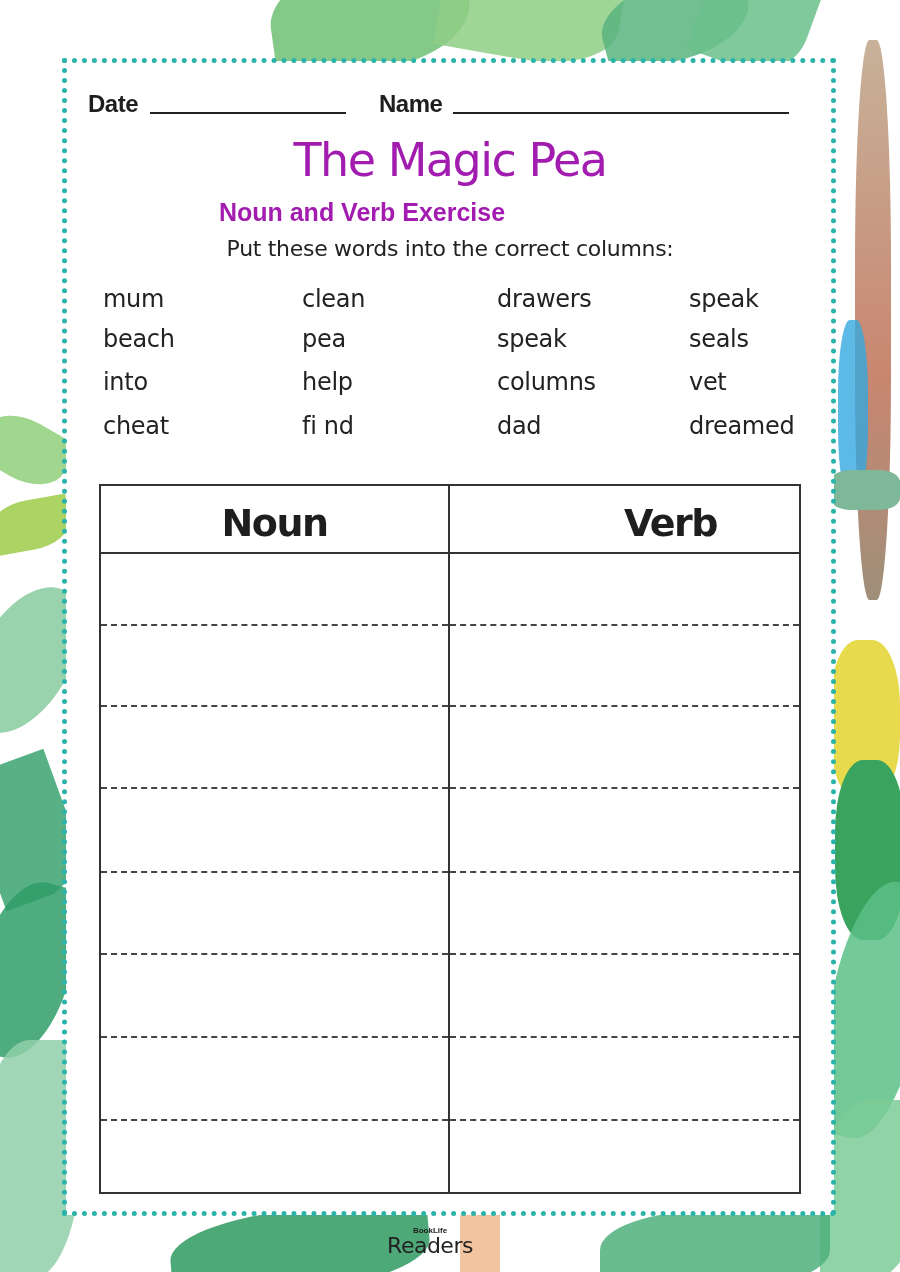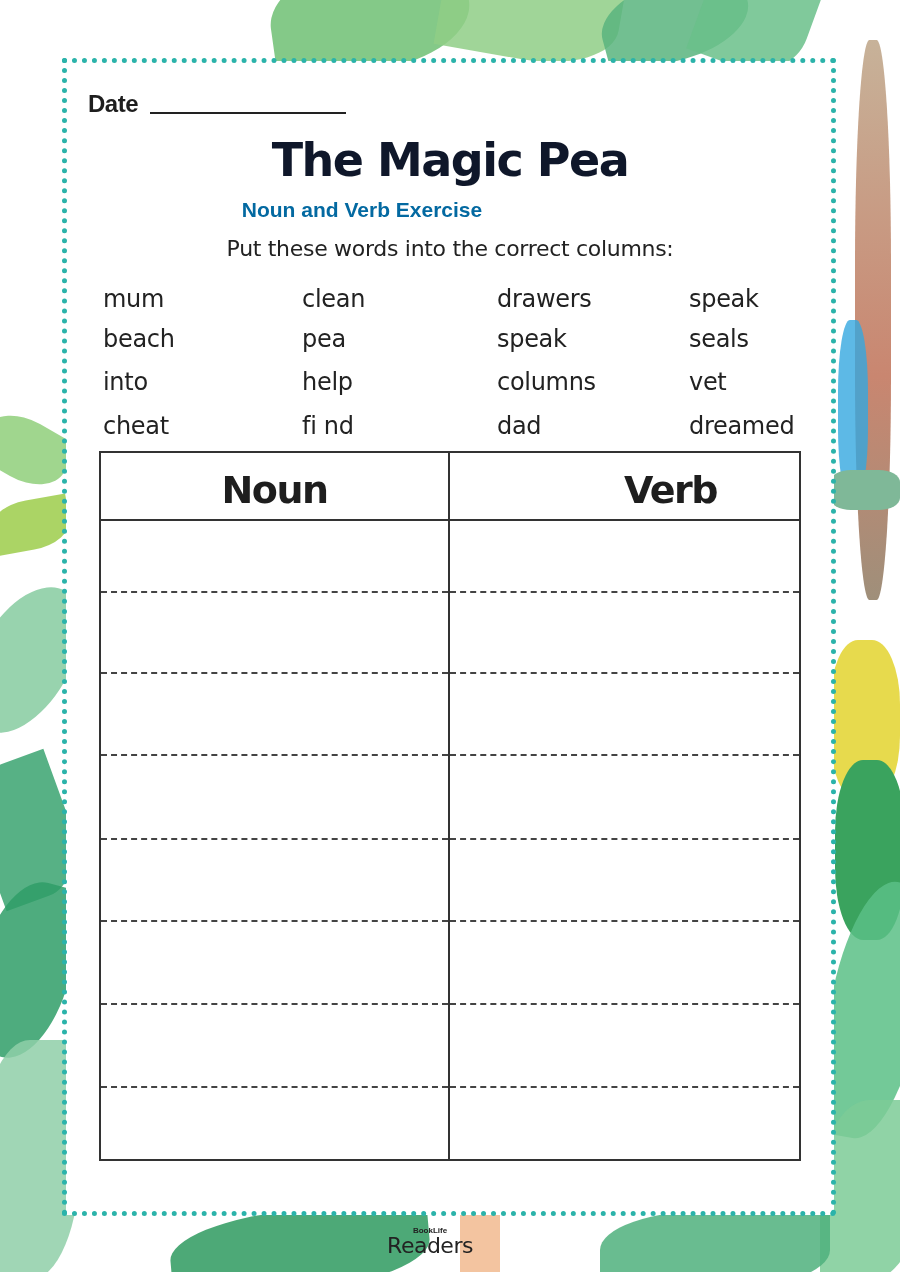--- a/index.html
+++ b/index.html
@@ -20,30 +20,30 @@
     position:absolute; left:62px; top:58px; width:774px; height:1158px;
     border:5px dotted #2bb3aa; box-sizing:border-box; z-index:2; pointer-events:none;
   }
   .content { position:absolute; inset:0; z-index:3; }
 
   .line-field { position:absolute; top:90px; font-weight:bold; font-size:24px; color:#1e1e1e;
     font-family:"Liberation Sans", sans-serif; letter-spacing:-0.5px; }
   .line-field .rule { position:absolute; bottom:4px; height:2px; background:#222; }
 
   .title { position:absolute; top:133px; left:0; width:900px; text-align:center;
-    font-family:"DejaVu Sans", sans-serif; font-weight:bold; font-size:46px;
-    color:#0f172a; letter-spacing:-1.5px; }
+    font-family:"DejaVu Sans", sans-serif; font-weight:normal; font-size:46px;
+    color:#a21caf; letter-spacing:-1.5px; }
   .subtitle { position:absolute; top:198px; left:0; width:724px; text-align:center;
-    font-family:"Liberation Sans", sans-serif; font-weight:bold; font-size:21px; color:#0369a1; }
+    font-family:"Liberation Sans", sans-serif; font-weight:bold; font-size:25px; color:#a21caf; }
   .instruction { position:absolute; top:236px; left:0; width:900px; text-align:center;
     font-family:"DejaVu Sans", sans-serif; font-size:22px; color:#222; letter-spacing:-0.3px; }
 
   .word { position:absolute; font-family:"DejaVu Sans", sans-serif; font-size:24px; color:#222; letter-spacing:-0.3px; }
 
-  .table { position:absolute; left:99px; top:451px; width:702px; height:710px;
+  .table { position:absolute; left:99px; top:484px; width:702px; height:710px;
     border:2px solid #333; box-sizing:border-box; }
   .table .vdiv { position:absolute; left:347px; top:0; bottom:0; width:2px; background:#333; }
   .table .hhead { position:absolute; left:0; right:0; top:66px; height:2px; background:#333; }
   .th { position:absolute; top:8px; height:58px; line-height:58px; text-align:center;
     font-family:"DejaVu Sans", sans-serif; font-weight:bold; font-size:38px; color:#1e1e1e; letter-spacing:-1.5px; }
   .dash { position:absolute; left:0; right:0; height:0; border-top:2px dashed #444; }
   .dash.l { left:0; right:auto; width:347px; }
   .dash.r { left:349px; right:0; }
 
   .logo { position:absolute; left:380px; top:1227px; width:100px; text-align:center; z-index:3; }
@@ -81,20 +81,24 @@
 </div>
 
 <div class="card"></div>
 <div class="dots"></div>
 
 <div class="content">
 
   <div class="line-field" style="left:88px;width:258px;">
     <span>Date</span>
     <div class="rule" style="left:62px;right:0;"></div>
+  </div>
+  <div class="line-field" style="left:379px;width:410px;">
+    <span>Name</span>
+    <div class="rule" style="left:74px;right:0;"></div>
   </div>
 
   <div class="title">The Magic Pea</div>
   <div class="subtitle">Noun and Verb Exercise</div>
   <div class="instruction">Put these words into the correct columns:</div>
 
   <div>
     <span class="word" style="left:103px;top:285px;">mum</span>
     <span class="word" style="left:103px;top:325px;">beach</span>
     <span class="word" style="left:103px;top:368px;">into</span>

